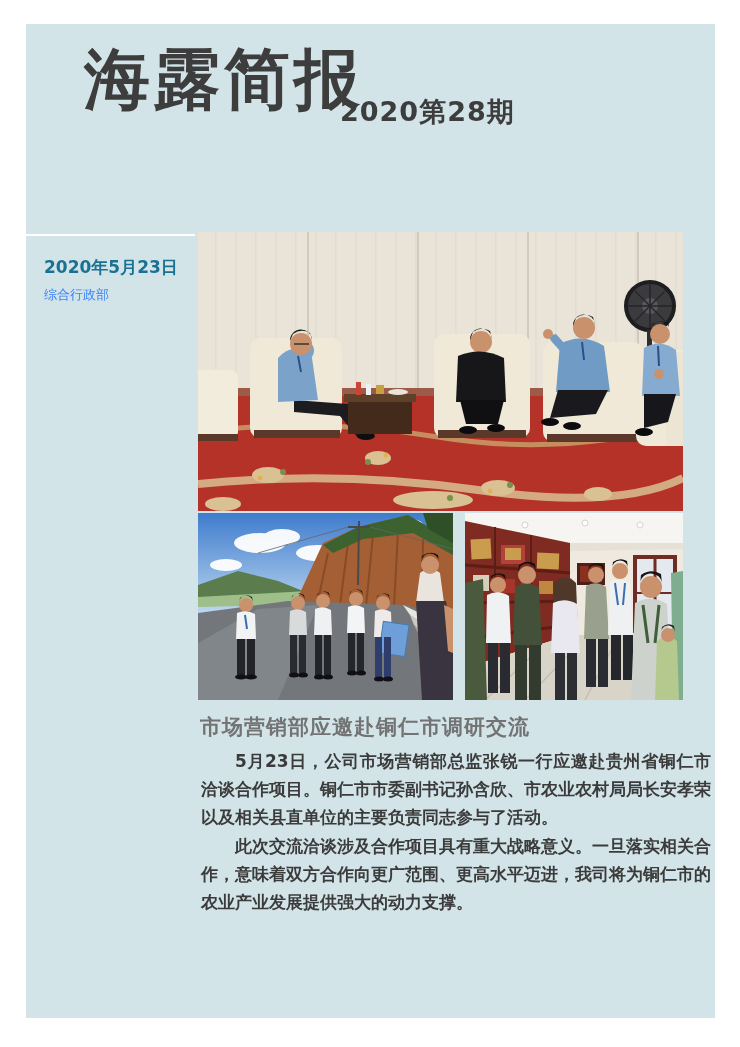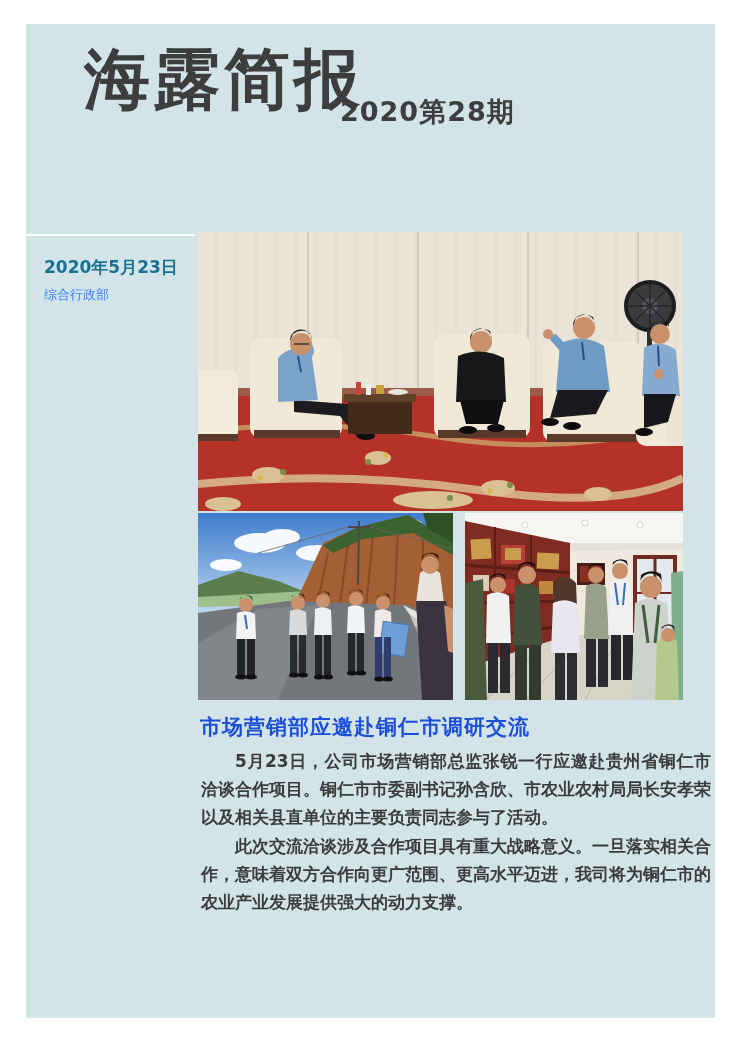--- a/index.html
+++ b/index.html
@@ -19,21 +19,21 @@
   .divider{position:absolute;left:26px;top:234px;width:169px;height:2px;background:#ffffff;}
   .side-date{position:absolute;left:44px;top:246px;font-size:17px;font-weight:700;color:#1a7191;white-space:nowrap;margin-top:10px;}
   .side-dept{position:absolute;left:44px;top:286px;font-size:13px;font-weight:400;color:#3b82f6;white-space:nowrap;}
   .photo{position:absolute;overflow:hidden;background:#ccc;}
   .photo svg{display:block;}
   #main-photo{left:198px;top:232px;width:485px;height:279px;}
   #road-photo{left:198px;top:513px;width:255px;height:187px;}
   #showroom-photo{left:465px;top:513px;width:218px;height:187px;}
   .article-title{
     position:absolute;left:200px;top:713px;font-size:21px;font-weight:800;
-    color:#1d4ed8;letter-spacing:1px;white-space:nowrap;
+    color:#737373;letter-spacing:1px;white-space:nowrap;
   }
   .article-body{
     position:absolute;left:200px;top:746px;width:512px;
     font-size:17px;line-height:28px;font-weight:600;color:#3b3b3b;
     text-align:justify;
   }
   .article-body p{margin:1px;text-indent:2em;}
 </style>
 </head>
 <body>

